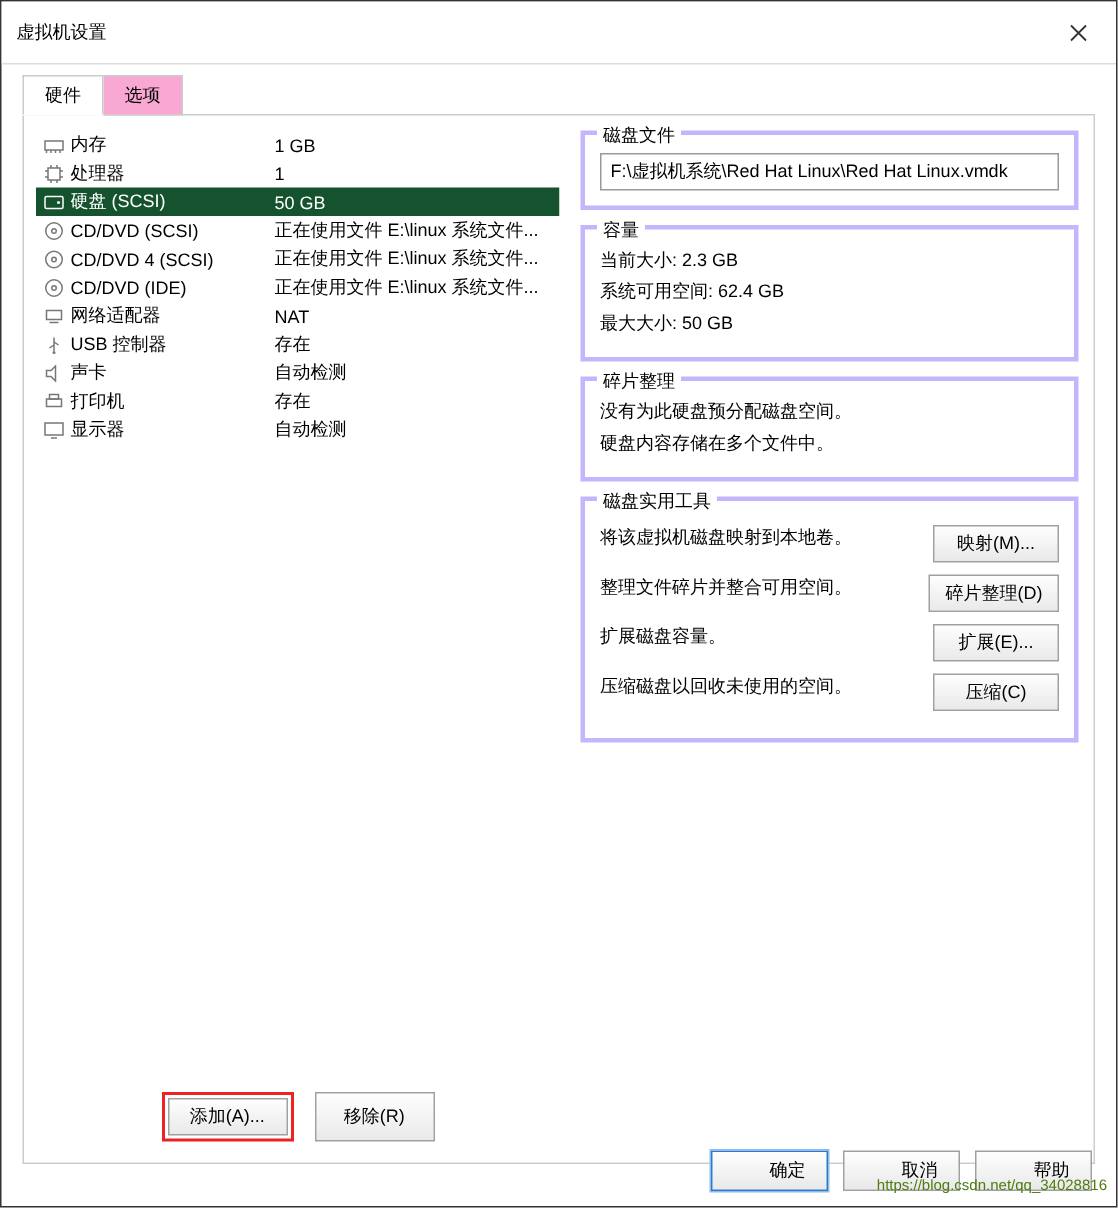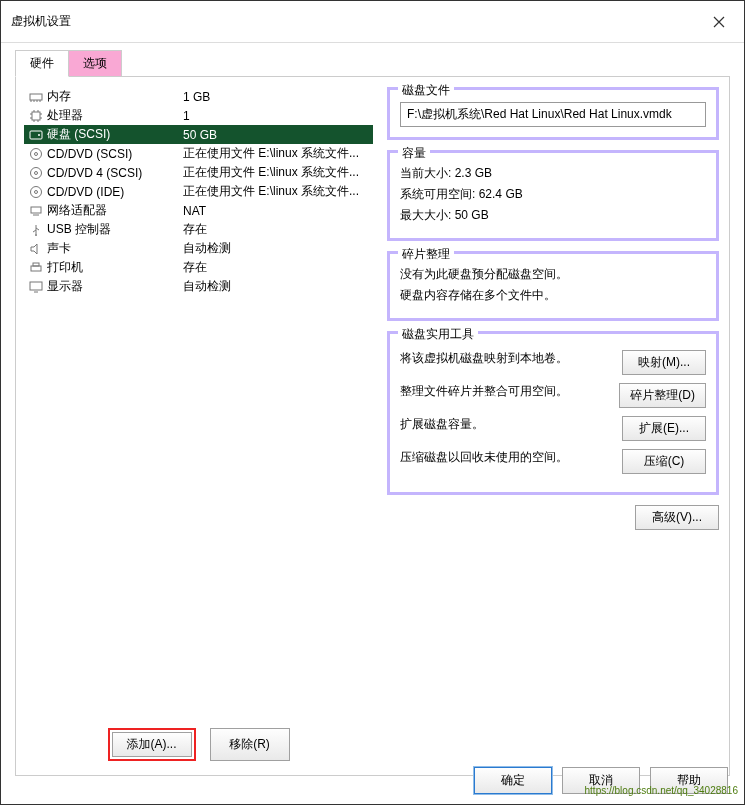--- a/index.html
+++ b/index.html
@@ -180,20 +180,21 @@
     bottom: 10px;
     display: flex;
     gap: 10px;
   }
   .dialog-btn {
     min-width: 78px;
     padding: 4px 14px;
     border: 1px solid #a0a0a0;
     background: linear-gradient(#fefefe, #e9e9e9);
     font-size: 12px;
+    text-align: right;
   }
   .dialog-btn.primary {
     border: 1px solid #2a7ad0;
     outline: 1px solid #8fbce8;
   }
 
   .watermark {
     position: absolute;
     right: 6px;
     bottom: 8px;
@@ -397,23 +398,20 @@
       <div class="util-row">
         <span class="util-text">扩展磁盘容量。</span>
         <button class="util-btn">扩展(E)...</button>
       </div>
       <div class="util-row">
         <span class="util-text">压缩磁盘以回收未使用的空间。</span>
         <button class="util-btn">压缩(C)</button>
       </div>
     </div>
 
-    <div class="advanced-row">
-      <button class="util-btn">高级(V)...</button>
-    </div>
 
   </div>
 </div>
 
 <div class="dialog-buttons">
   <button class="dialog-btn primary">确定</button>
   <button class="dialog-btn">取消</button>
   <button class="dialog-btn">帮助</button>
 </div>
 

